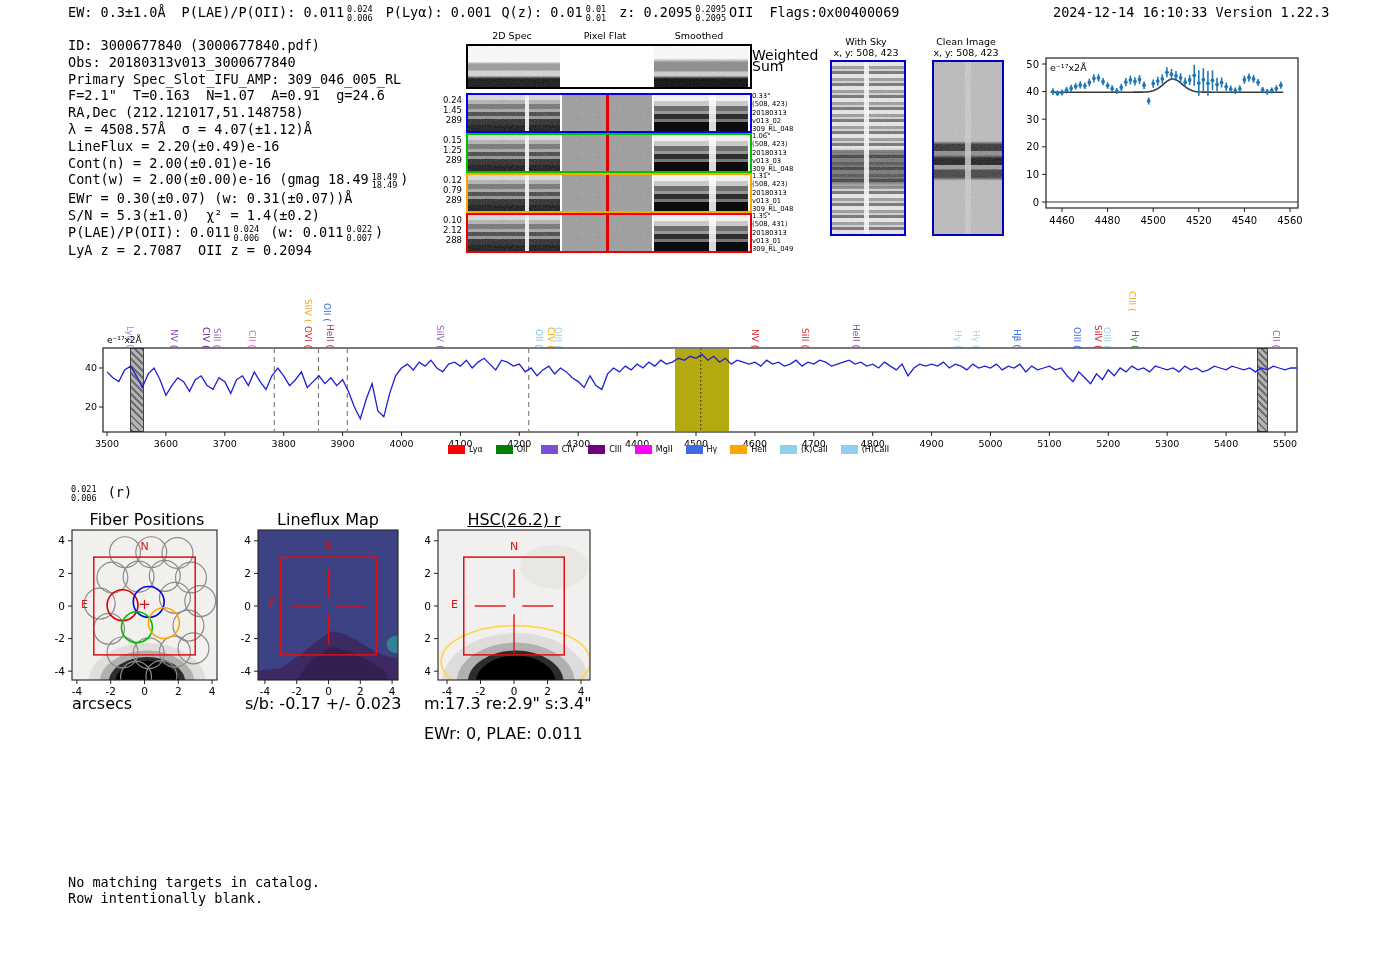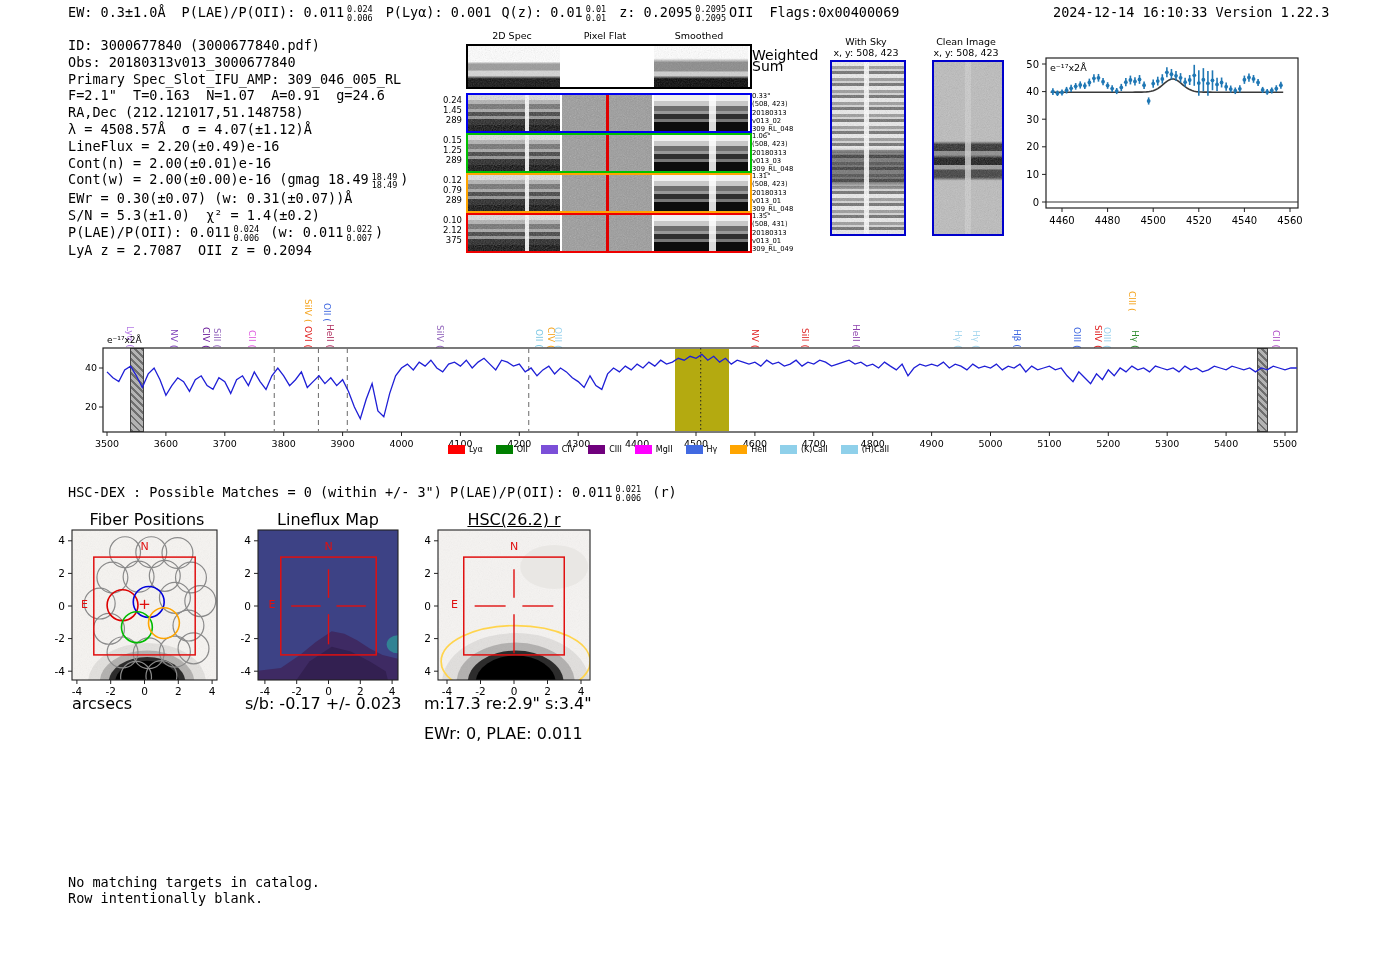--- a/index.html
+++ b/index.html
@@ -158,21 +158,21 @@
         <svg class="grain" width="100%" height="100%">
           <rect width="100%" height="100%" filter="url(#grainF)" opacity="0.4"></rect>
         </svg>
         <div class="redline" style="left: 44px;"></div>
       </div>
       <div class="imgcell" style="left: 186px; top: 0px; width: 94px; height: 36px; background: linear-gradient(90deg, rgba(0, 0, 0, 0) 0px, rgba(0, 0, 0, 0) 59%, rgba(255, 255, 255, 0.85) 59%, rgba(255, 255, 255, 0.85) 66%, rgba(0, 0, 0, 0) 66%), linear-gradient(rgb(240, 240, 240) 0px, rgb(240, 240, 240) 16%, rgb(201, 201, 201) 16%, rgb(201, 201, 201) 30%, rgb(110, 110, 110) 30%, rgb(110, 110, 110) 44%, rgb(152, 152, 152) 44%, rgb(152, 152, 152) 52%, rgb(47, 47, 47) 52%, rgb(47, 47, 47) 66%, rgb(120, 120, 120) 66%, rgb(120, 120, 120) 74%, rgb(12, 12, 12) 74%, rgb(12, 12, 12) 100%);"></div>
     </div>
     <div class="rowleft" style="left: 418px; top: 216px;">
       <div>0.10</div>
       <div>2.12</div>
-      <div>375</div>
+      <div>288</div>
     </div>
     <div class="rowright" style="left: 752px; top: 212px;">
       <div>1.35"</div>
       <div>(508, 431)</div>
       <div>20180313</div>
       <div>v013_01</div>
       <div>309_RL_049</div>
     </div>
   </div>
 
@@ -452,21 +452,21 @@
     <div class="legend-item">
       <span class="legend-swatch" style="background: rgb(143, 208, 234);"></span>
       <span>(K)CaII</span>
     </div>
     <div class="legend-item">
       <span class="legend-swatch" style="background: rgb(143, 208, 234);"></span>
       <span>(H)CaII</span>
     </div>
   </div>
 
-<div class="abs mono" id="hscdex-line"><span>HSC-DEX : Possible Matches = 0 (within +/- 3")  P(LAE)/P(OII): 0.011</span><span class="frac"><div>0.021</div><div>0.006</div></span><span> (r)</span></div>
+<div class="abs mono" id="hscdex-line"><span class="frac"><div>0.021</div><div>0.006</div></span><span> (r)</span></div>
 
 <div class="abs" id="bottom-panels">
     <svg width="180" height="190" style="position:absolute;left:55px;top:524px">
       <clipPath id="fiberClip">
         <rect x="17" y="6" width="145" height="150"></rect>
       </clipPath>
       <g clip-path="url(#fiberClip)">
         <rect x="0" y="0" width="180" height="160" fill="#f6f4f1"></rect>
         <rect x="0" y="0" width="180" height="160" filter="url(#grainF)" opacity="0.12"></rect>
         <ellipse cx="92.035" cy="158.61" rx="58.879999999999995" ry="39.68000000000001" fill="rgba(0,0,0,0.08)"></ellipse>

